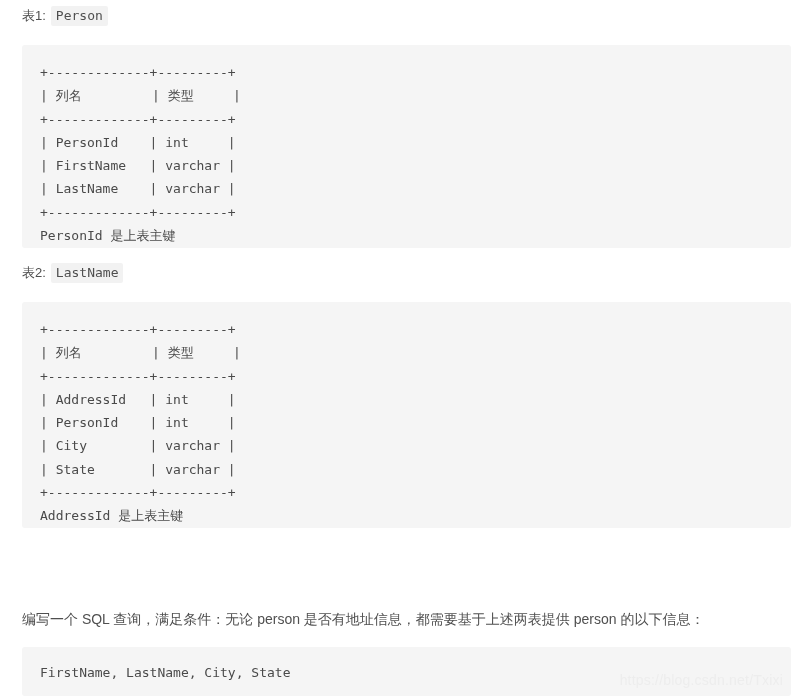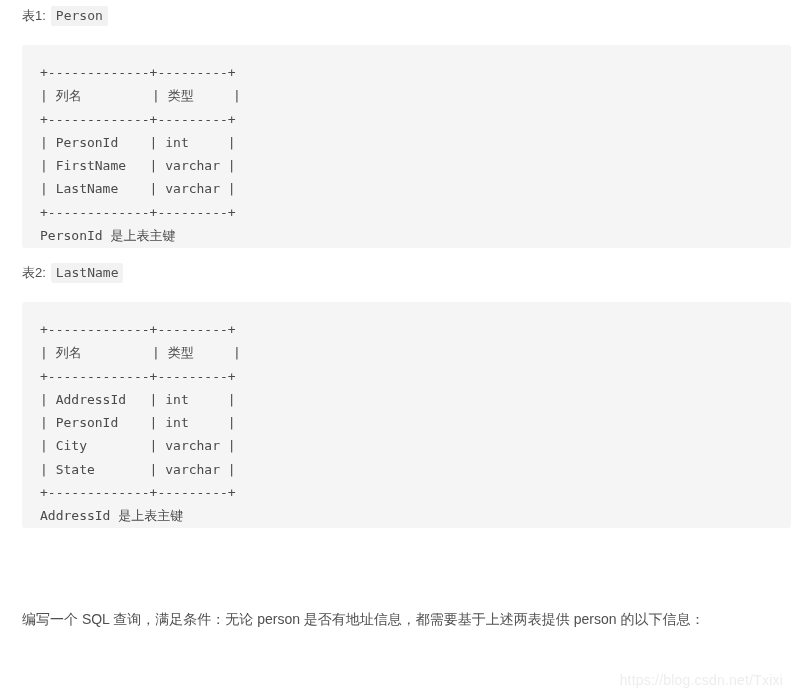--- a/index.html
+++ b/index.html
@@ -129,16 +129,19 @@
 | AddressId   | int     |
 | PersonId    | int     |
 | City        | varchar |
 | State       | varchar |
 +-------------+---------+
 AddressId 是上表主键</pre>
   </div>
 
   <div class="para" style="top:608px;">编写一个 SQL 查询，满足条件：无论 person 是否有地址信息，都需要基于上述两表提供 person 的以下信息：</div>
 
+  <div class="codeblock" style="top:647px; height:49px; padding-top:14px;">
+    <pre>FirstName, LastName, City, State</pre>
+  </div>
 
   <div class="watermark">https://blog.csdn.net/Txixi</div>
 
 </div>
 
 </body></html>

